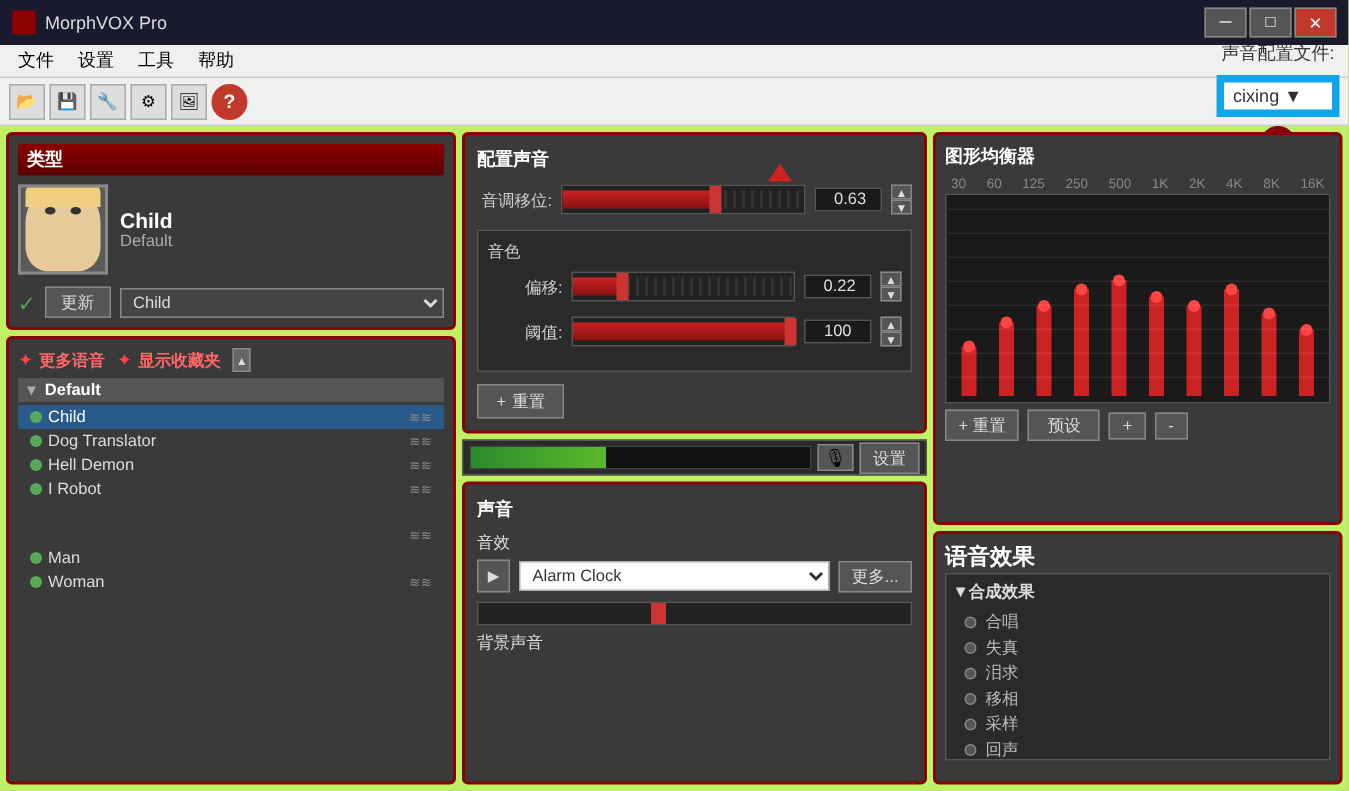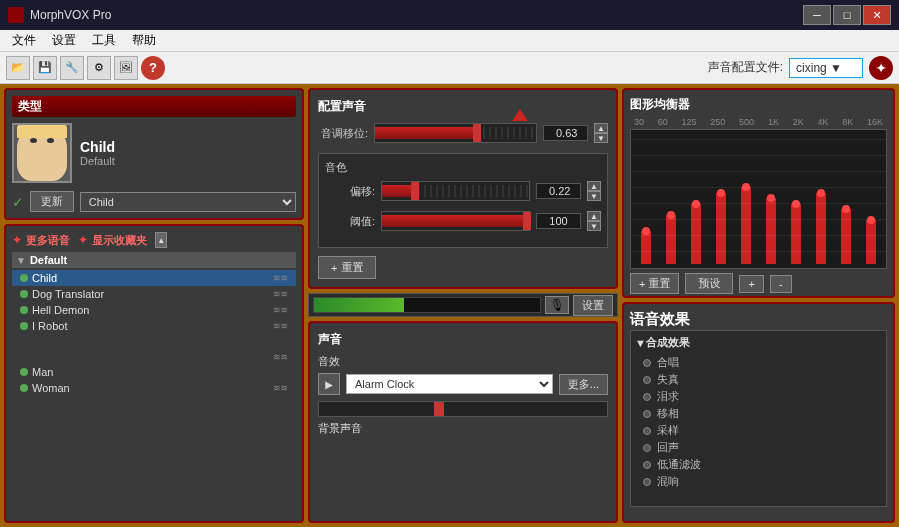--- a/index.html
+++ b/index.html
@@ -90,24 +90,25 @@
       justify-content: center;
       cursor: pointer;
       font-size: 11px;
     }
     .toolbar-right {
       display: flex;
       align-items: center;
       gap: 6px;
       color: #333;
       font-size: 12px;
+      flex-direction: column;
     }
     .voice-config-dropdown {
       background: white;
-      border: 1px solid #0ea5e9;
+      border: 5px solid #0ea5e9;
       padding: 2px 20px 2px 6px;
       font-size: 12px;
       position: relative;
     }
     .help-icon-btn {
       width: 24px; height: 24px;
       background: #c0392b;
       border-radius: 50%;
       display: flex;
       align-items: center;
@@ -115,21 +116,21 @@
       color: white;
       font-weight: bold;
       font-size: 13px;
       cursor: pointer;
     }
 
     
     .main-content {
       display: flex;
       height: calc(527px - 84px);
-      background: #a16207;
+      background: #bef264;
       padding: 4px;
       gap: 4px;
     }
 
     
     .left-panel {
       width: 300px;
       display: flex;
       flex-direction: column;
       gap: 4px;
@@ -513,21 +514,21 @@
       flex-direction: column;
       gap: 4px;
     }
 
     
     .eq-section {
       background: #3a3a3a;
       border: 2px solid #8b0000;
       border-radius: 4px;
       padding: 6px;
-      height: 210px;
+      height: 262px;
     }
     .eq-title {
       color: #fff;
       font-size: 12px;
       font-weight: bold;
       margin-bottom: 4px;
     }
     .eq-grid {
       width: 100%;
       height: 140px;

